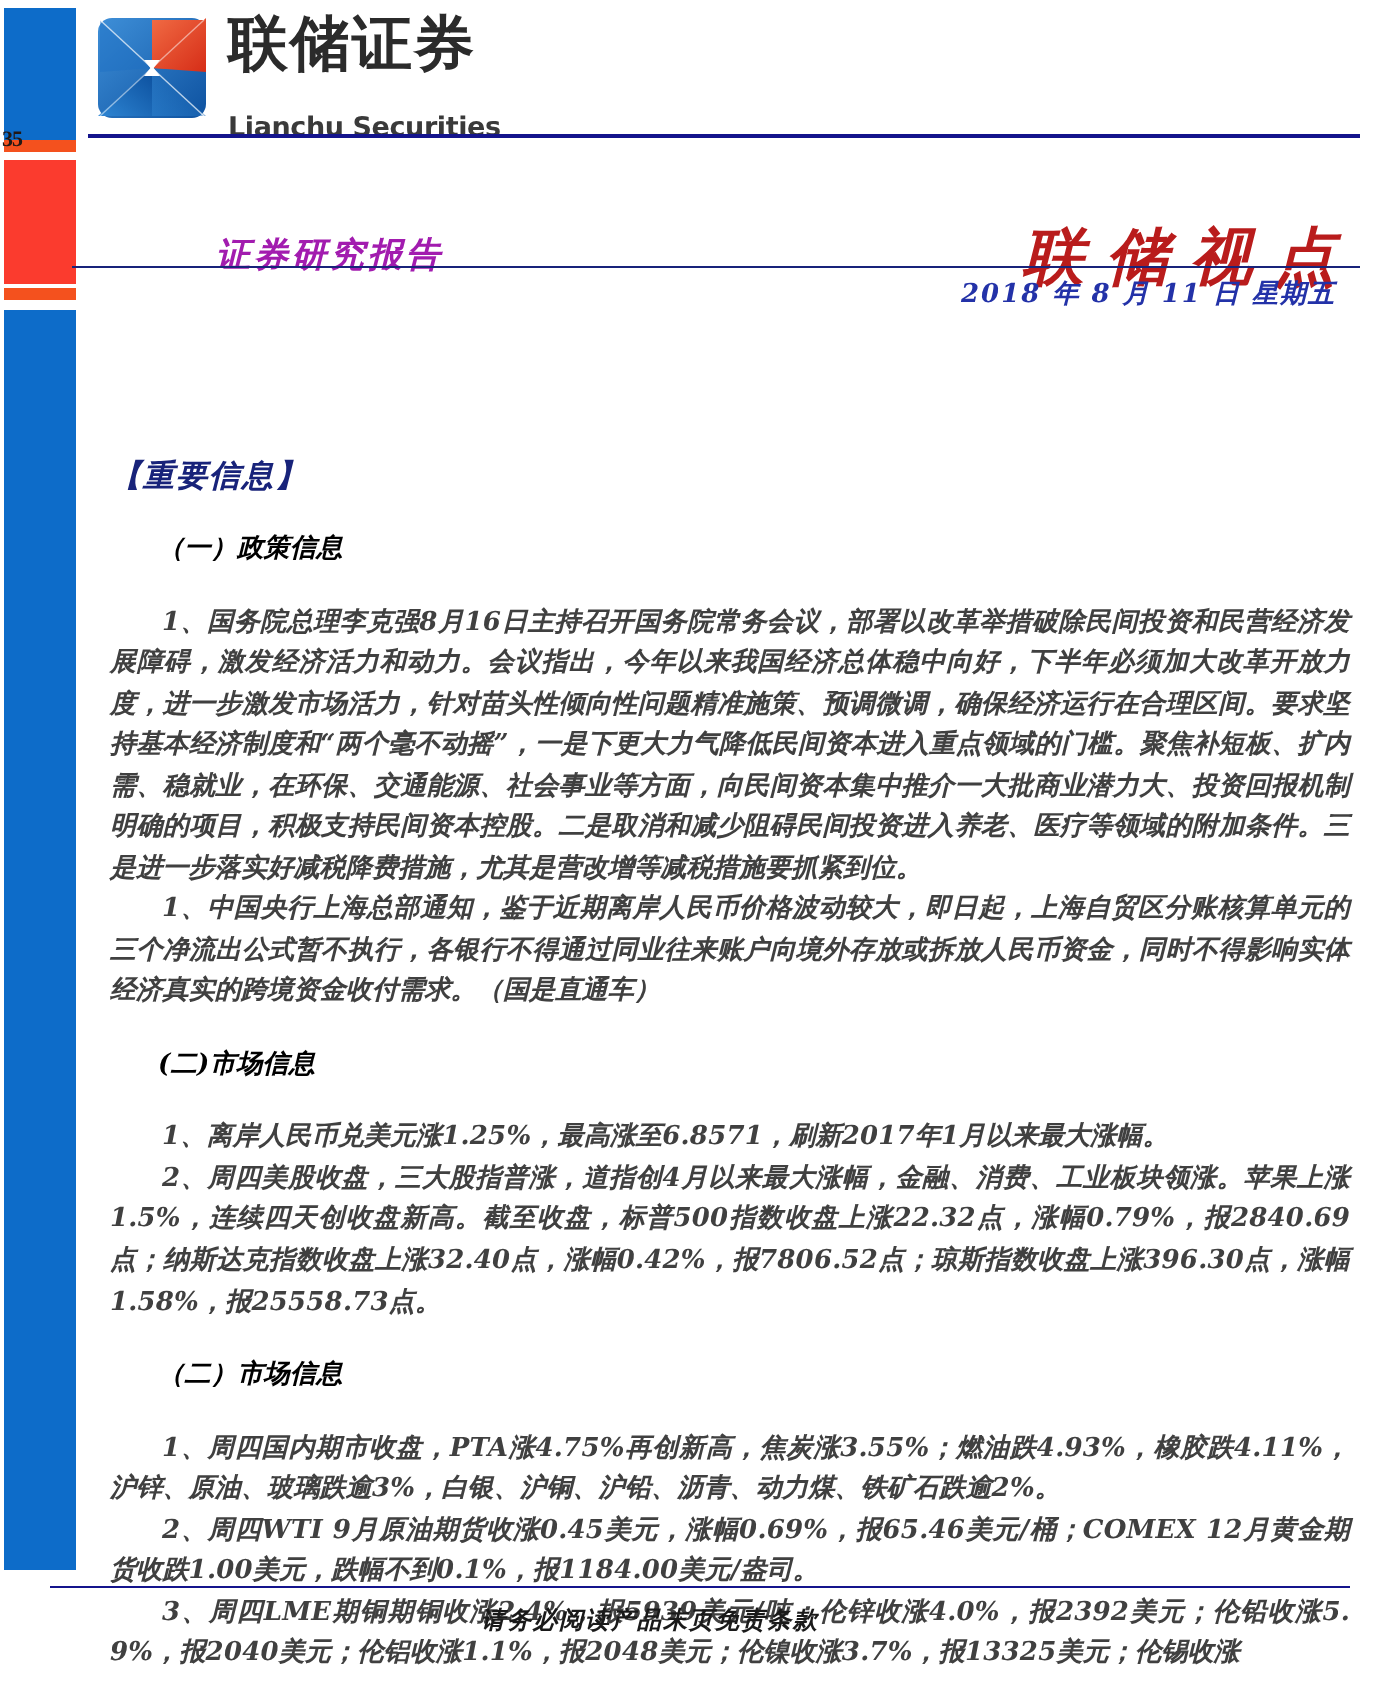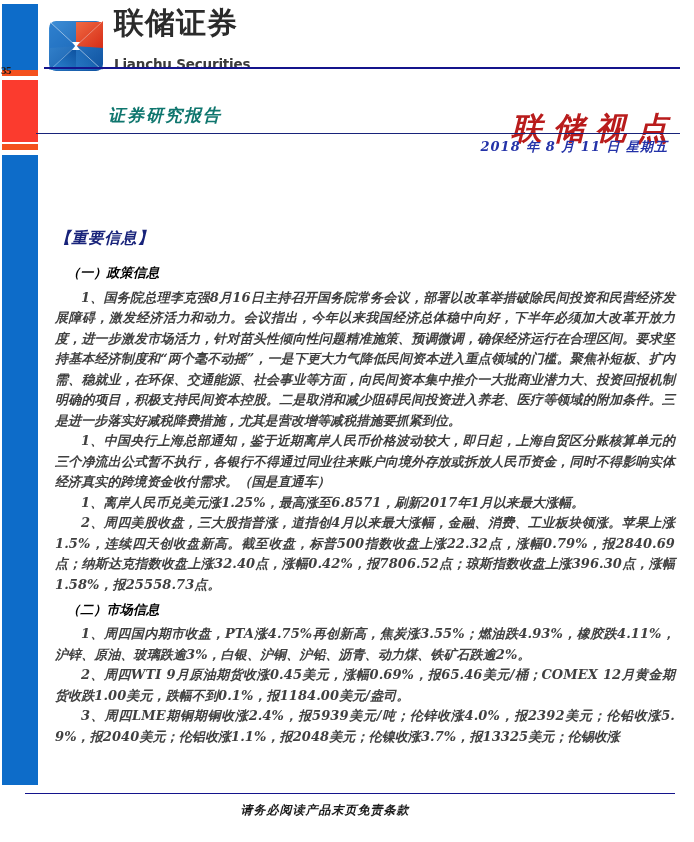--- a/index.html
+++ b/index.html
@@ -37,21 +37,21 @@
     letter-spacing: -0.5px;
     z-index: 5;
   }
 
   
   #logo-block {
     position: absolute;
     left: 48px;
     top: 8px;
     display: flex;
-    align-items: flex-end;
+    align-items: flex-start;
     gap: 10px;
   }
   #logo-mark {
     width: 56px;
     height: 52px;
     display: block;
   }
   #logo-text-group {
     display: flex;
     flex-direction: column;
@@ -80,26 +80,26 @@
     top: 67px;
     width: 636px;
     height: 0;
     border-top: 2px solid #14148C;
   }
 
   
   #report-kind {
     position: absolute;
     left: 108px;
-    top: 104px;
+    top: 116px;
     font-family: Liberation Serif, serif;
     font-size: 17px;
     font-weight: 700;
     font-style: italic;
-    color: #0f766e;
+    color: #a21caf;
     letter-spacing: 2px;
     white-space: nowrap;
   }
   #brand-title {
     position: absolute;
     right: 15px;
     top: 108px;
     font-family: "DejaVu Serif", serif;
     font-size: 31px;
     font-weight: 700;
@@ -144,21 +144,21 @@
     color: #18237A;
     letter-spacing: 1px;
     margin: 0 0 14px 0;
   }
   .sub-head {
     font-family: "DejaVu Serif", serif;
     font-size: 13px;
     font-weight: 700;
     font-style: italic;
     color: #000000;
-    margin: 4px;
+    margin: 16px;
     padding-left: 8px;
     line-height: 1.58;
     letter-spacing: 0.2px;
   }
   .para {
     font-family: "DejaVu Serif", serif;
     font-size: 13px;
     font-weight: 700;
     font-style: italic;
     color: #404040;
@@ -245,20 +245,21 @@
 <div id="brand-title">联储视点</div>
 <div id="title-rule"></div>
 <div id="report-date">2018 年 8 月 11 日  星期五</div>
 
 <div id="content">
   <p class="section-title">【重要信息】</p>
   <div id="blocks-host">
       <p class="sub-head">（一）政策信息</p>
       <p class="para">1、国务院总理李克强8月16日主持召开国务院常务会议，部署以改革举措破除民间投资和民营经济发展障碍，激发经济活力和动力。会议指出，今年以来我国经济总体稳中向好，下半年必须加大改革开放力度，进一步激发市场活力，针对苗头性倾向性问题精准施策、预调微调，确保经济运行在合理区间。要求坚持基本经济制度和“两个毫不动摇”，一是下更大力气降低民间资本进入重点领域的门槛。聚焦补短板、扩内需、稳就业，在环保、交通能源、社会事业等方面，向民间资本集中推介一大批商业潜力大、投资回报机制明确的项目，积极支持民间资本控股。二是取消和减少阻碍民间投资进入养老、医疗等领域的附加条件。三是进一步落实好减税降费措施，尤其是营改增等减税措施要抓紧到位。</p>
       <p class="para">1、中国央行上海总部通知，鉴于近期离岸人民币价格波动较大，即日起，上海自贸区分账核算单元的三个净流出公式暂不执行，各银行不得通过同业往来账户向境外存放或拆放人民币资金，同时不得影响实体经济真实的跨境资金收付需求。（国是直通车）</p>
+      <p class="sub-head">(二)市场信息</p>
       <p class="para">1、离岸人民币兑美元涨1.25%，最高涨至6.8571，刷新2017年1月以来最大涨幅。</p>
       <p class="para">2、周四美股收盘，三大股指普涨，道指创4月以来最大涨幅，金融、消费、工业板块领涨。苹果上涨1.5%，连续四天创收盘新高。截至收盘，标普500指数收盘上涨22.32点，涨幅0.79%，报2840.69点；纳斯达克指数收盘上涨32.40点，涨幅0.42%，报7806.52点；琼斯指数收盘上涨396.30点，涨幅1.58%，报25558.73点。</p>
       <p class="sub-head">（二）市场信息</p>
       <p class="para">1、周四国内期市收盘，PTA涨4.75%再创新高，焦炭涨3.55%；燃油跌4.93%，橡胶跌4.11%，沪锌、原油、玻璃跌逾3%，白银、沪铜、沪铅、沥青、动力煤、铁矿石跌逾2%。</p>
       <p class="para">2、周四WTI 9月原油期货收涨0.45美元，涨幅0.69%，报65.46美元/桶；COMEX 12月黄金期货收跌1.00美元，跌幅不到0.1%，报1184.00美元/盎司。</p>
       <p class="para">3、周四LME期铜期铜收涨2.4%，报5939美元/吨；伦锌收涨4.0%，报2392美元；伦铅收涨5.9%，报2040美元；伦铝收涨1.1%，报2048美元；伦镍收涨3.7%，报13325美元；伦锡收涨</p>
     </div>
 </div>
 
 <div id="footer-rule"></div>

